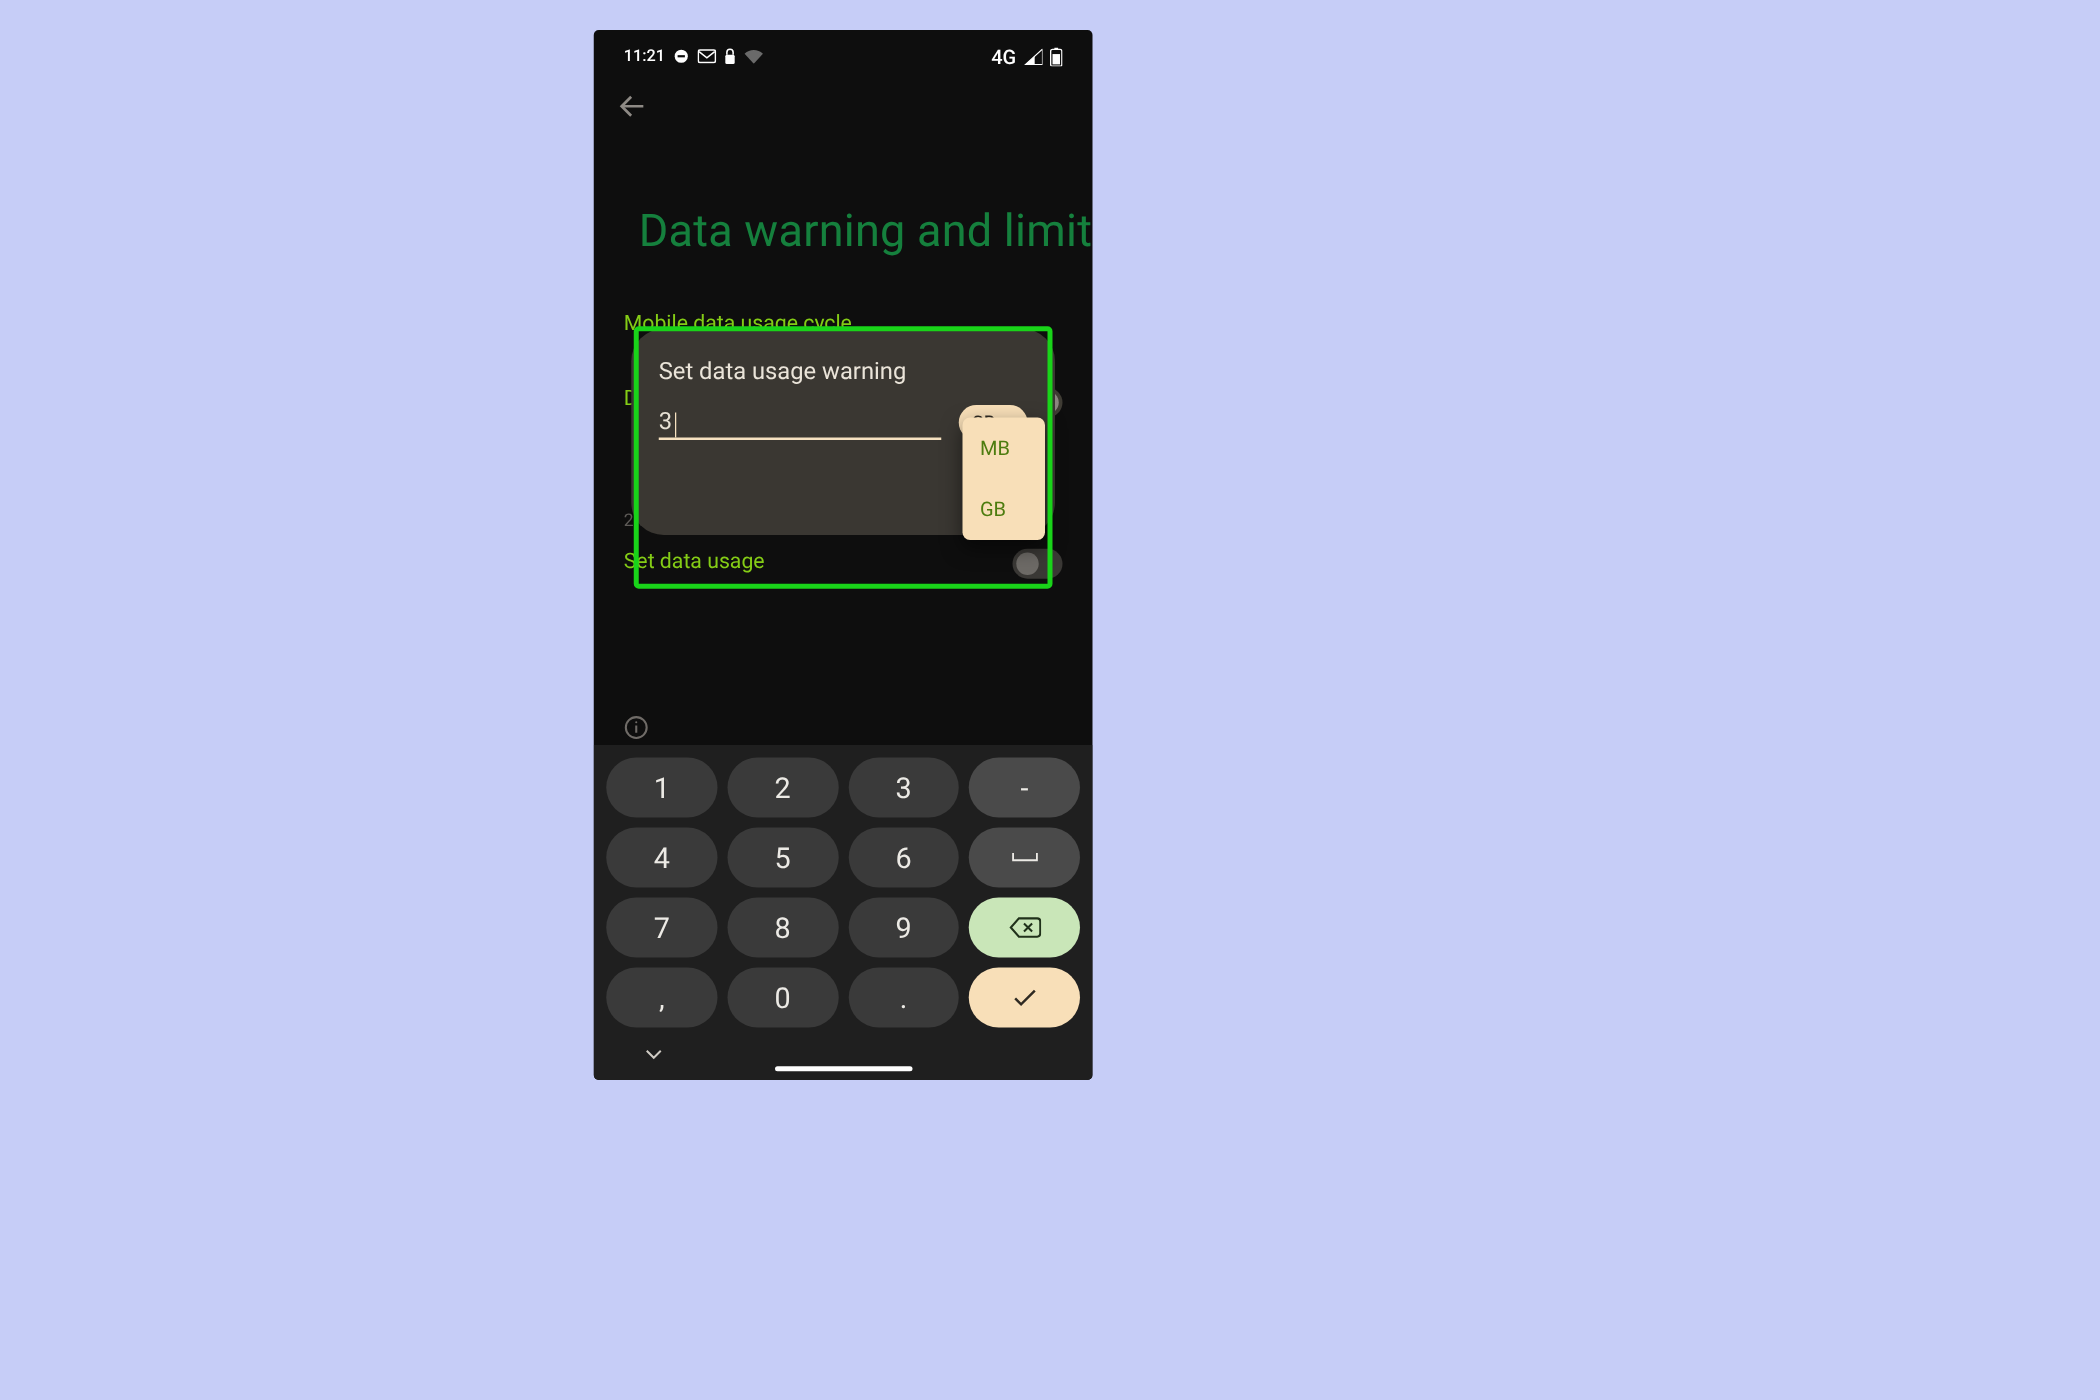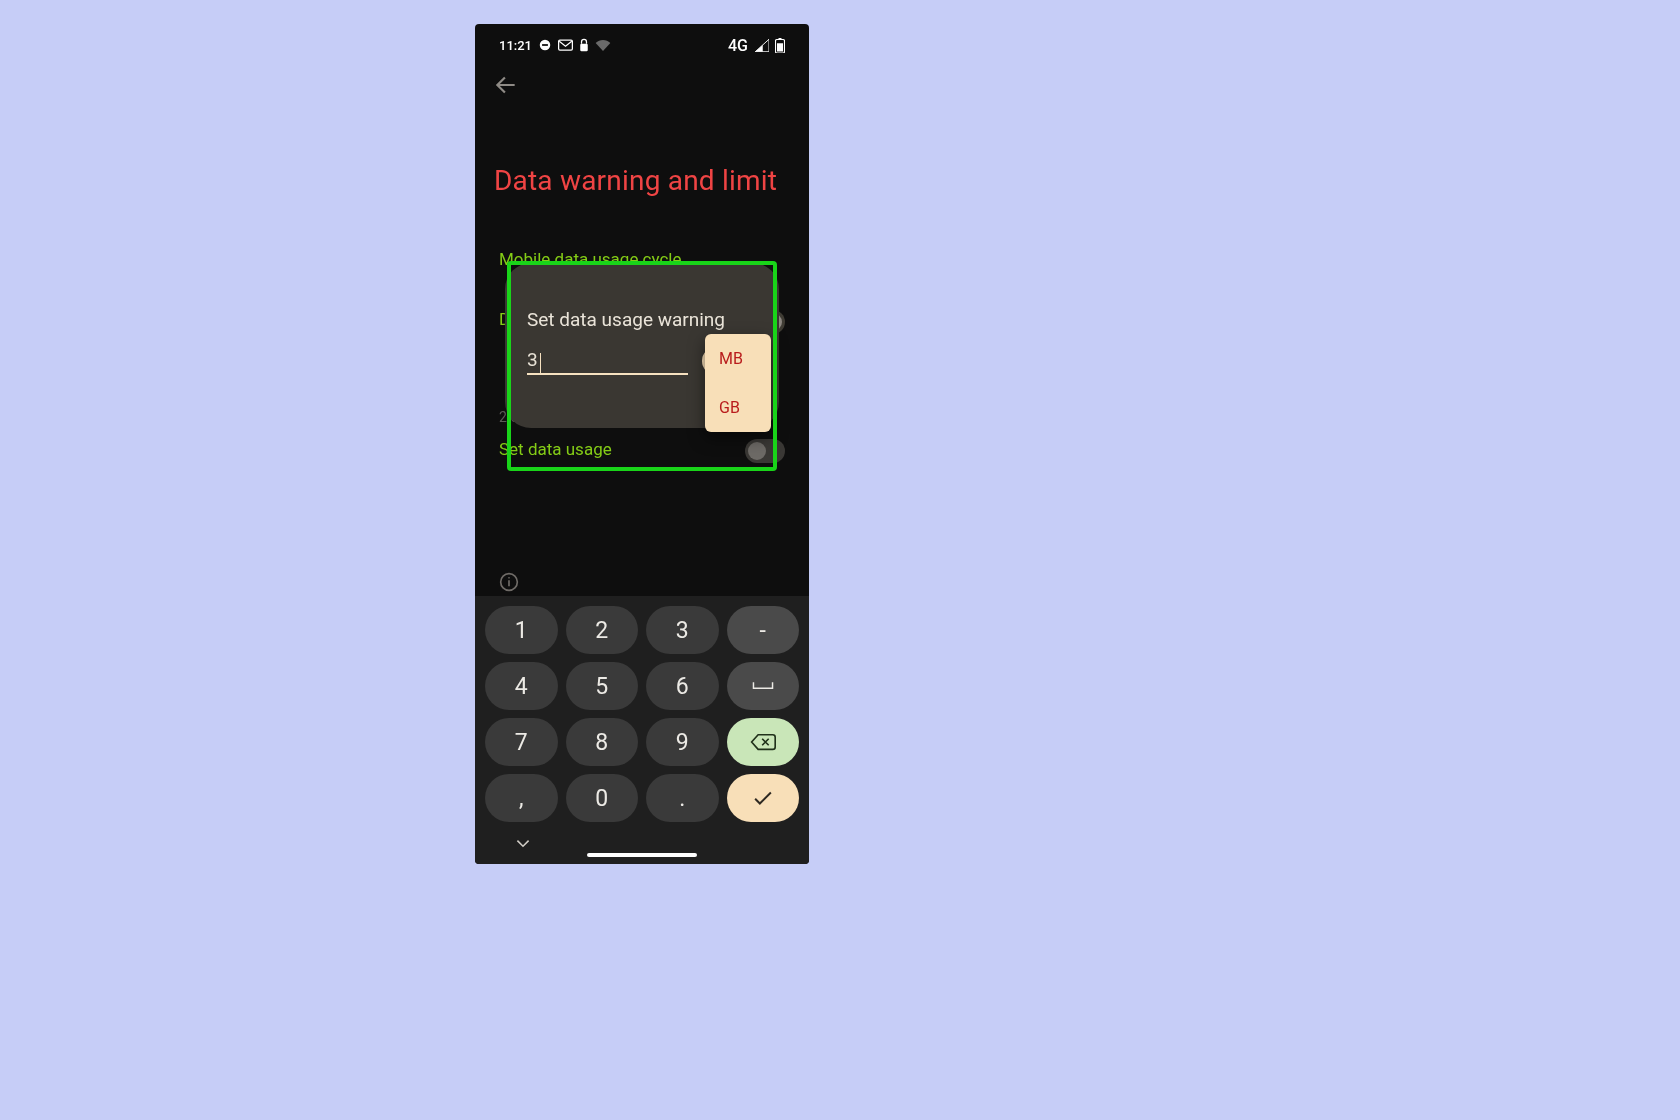--- a/index.html
+++ b/index.html
@@ -1,53 +1,53 @@
 <!DOCTYPE html>
 <html><head>
 <meta charset="utf-8">
 <style>
   html,body{margin:0;padding:0;width:1680px;height:1120px;background:#c6cdf7;font-family:Roboto,"Segoe UI",Arial,sans-serif;-webkit-font-smoothing:antialiased;}
   .stage{position:relative;width:1680px;height:1120px;}
-  .phone{position:absolute;left:475px;top:24px;width:334px;height:840px;background:#0e0e0e;border-radius:4px;overflow:hidden;color:#e7e2da;}
+  .phone{position:absolute;left:475px;top:24px;width:399px;height:840px;background:#0e0e0e;border-radius:4px;overflow:hidden;color:#e7e2da;}
   
   .status{position:absolute;top:9px;left:0;right:0;height:24px;display:flex;align-items:center;justify-content:space-between;padding:0 24px;font-size:13px;font-weight:500;color:#fefefe;}
   .status .left,.status .right{display:flex;align-items:center;gap:6px;}
   .status svg{display:block;}
   
   .back{position:absolute;left:18px;top:48px;width:32px;height:32px;color:#8e8a85;}
   
-  .title{position:absolute;left:19px;top:140px;font-size:28px;color:#ef4444;letter-spacing:.2px;}
+  .title{position:absolute;left:36px;top:140px;font-size:36px;color:#15803d;letter-spacing:.2px;}
   
   .row{position:absolute;left:24px;right:24px;}
   .row .primary{font-size:17px;color:#84cc16;}
   .row .secondary{font-size:14px;color:#5d5a57;margin-top:3px;}
   .row-mobile{top:225px;}
   .row-dw{top:285px;}
   .row-sdl{top:415px;}
   .row-dl{top:471px;}
   .toggle{position:absolute;right:24px;width:40px;height:24px;border-radius:14px;background:#3a3835;}
   .toggle.on{background:#3f3c34;}
   .toggle .knob{position:absolute;top:3px;width:18px;height:18px;border-radius:50%;background:#6d6a66;}
   .toggle .knob.right{right:3px;background:#8c8680;}
   .toggle-1{top:286px;}
   .toggle-2{top:415px;}
   .toggle-2 .knob{left:3px;}
   .info-icn{position:absolute;left:24px;top:548px;color:#6f6b67;}
   
   .dialog{position:absolute;left:30px;right:30px;top:239px;height:165px;background:#3a3732;border-radius:26px;padding:22px 22px 0 22px;box-sizing:border-box;}
-  .dialog-title{font-size:19px;color:#eae4d9;margin-top:23px;}
+  .dialog-title{font-size:19px;color:#eae4d9;}
   .input-wrap{margin-top:14px;display:flex;align-items:flex-end;gap:14px;}
   .input-line{flex:1;border-bottom:2px solid #f6e1c0;height:28px;display:flex;align-items:flex-end;}
   .input-val{font-size:19px;color:#e7e1d5;padding-bottom:2px;}
   .caret{width:1px;height:20px;background:#f6e1c0;margin-left:2px;animation:blink 1s step-end infinite;}
   @keyframes blink{50%{opacity:0;}}
   .unit-chip{display:flex;align-items:center;gap:5px;background:#f8dfb8;color:#2f2a22;font-size:14px;font-weight:500;padding:6px 11px;border-radius:18px;}
   .unit-chip .tri{width:0;height:0;border-left:5px solid transparent;border-right:5px solid transparent;border-top:6px solid #2f2a22;}
   .dropdown{position:absolute;right:38px;top:310px;width:66px;background:#f8dfb8;border-radius:6px;box-shadow:0 6px 16px rgba(0,0,0,.5);overflow:hidden;}
-  .dropdown .opt{padding:15px 14px;font-size:16px;color:#b91c1c;}
+  .dropdown .opt{padding:15px 14px;font-size:16px;color:#4d7c0f;}
   .highlight{position:absolute;left:32px;right:32px;top:237px;height:210px;border:4px solid #19d419;border-radius:4px;box-sizing:border-box;pointer-events:none;}
   
   .kbd{position:absolute;left:0;right:0;bottom:0;height:268px;background:#1f1f1f;}
   .kbd-grid{position:absolute;left:10px;right:10px;top:10px;display:grid;grid-template-columns:repeat(4,1fr);grid-gap:8px;}
   .key{height:48px;border-radius:26px;background:#3a3a3a;color:#eceae5;display:flex;align-items:center;justify-content:center;font-size:23px;font-weight:400;}
   .key.op{background:#4a4a4a;}
   .key.bksp{background:#c9e6b8;color:#20311a;}
   .key.enter{background:#f8dfb8;color:#2f2a22;}
   .chev{position:absolute;left:40px;bottom:12px;color:#cfcbc4;}
   .handle{position:absolute;left:50%;transform:translateX(-50%);bottom:7px;width:110px;height:4px;border-radius:3px;background:#fefefe;}

